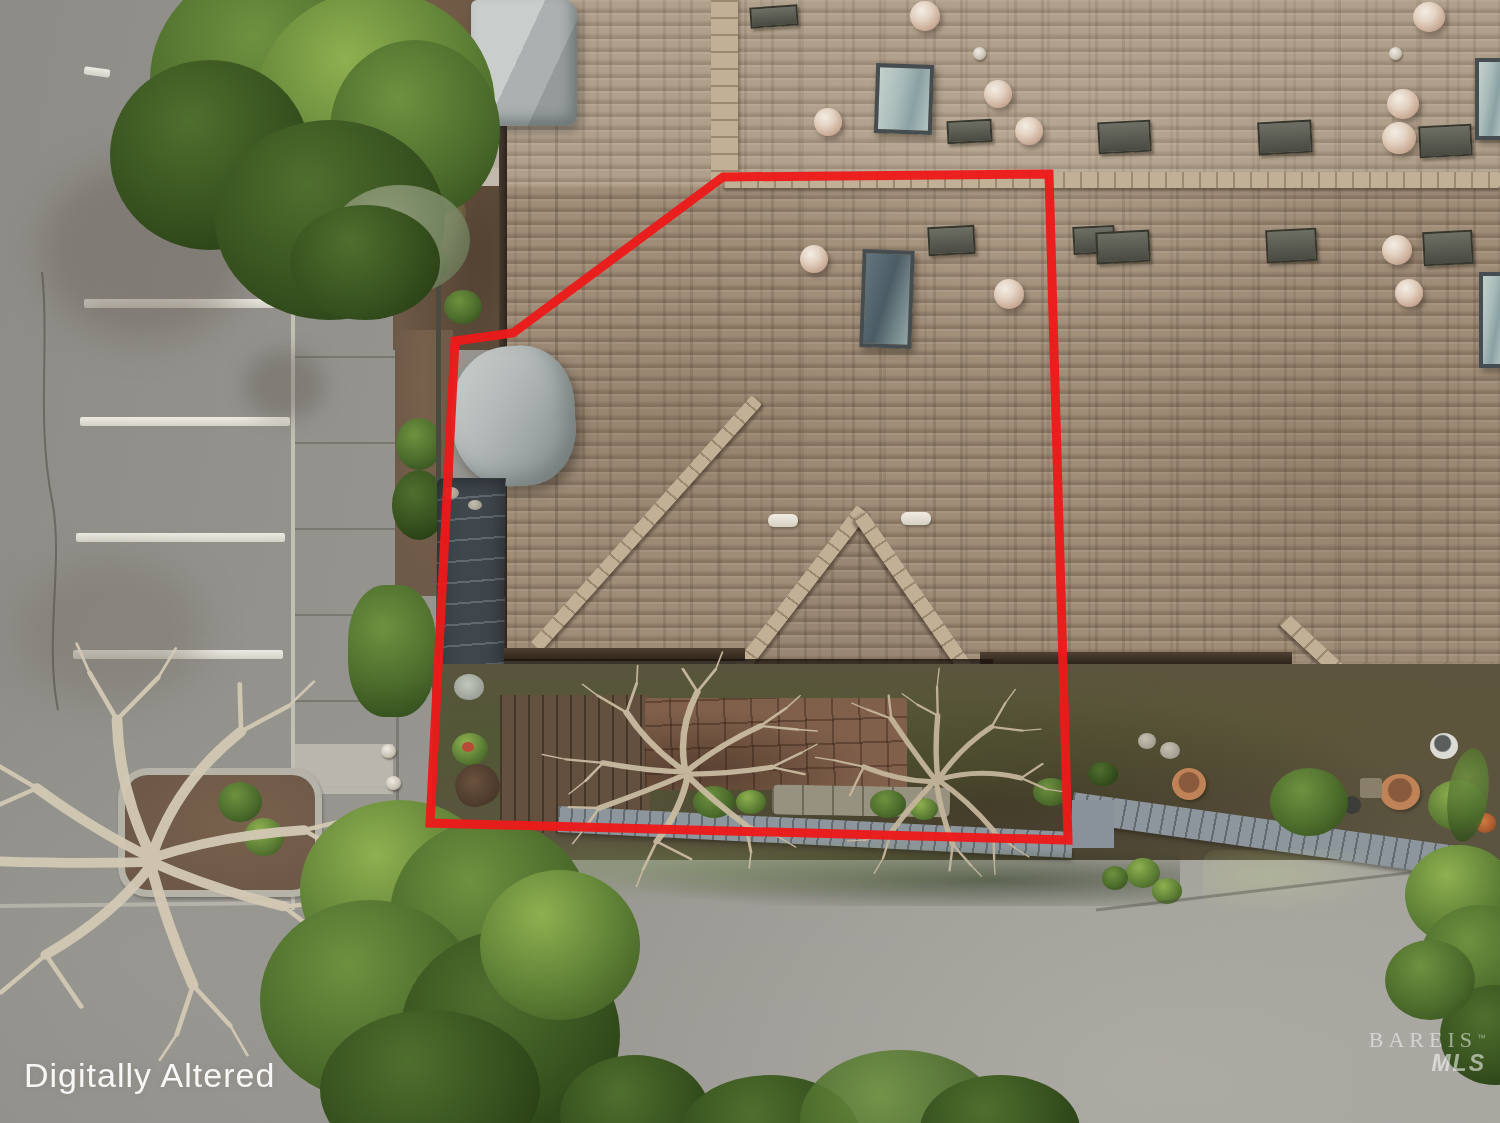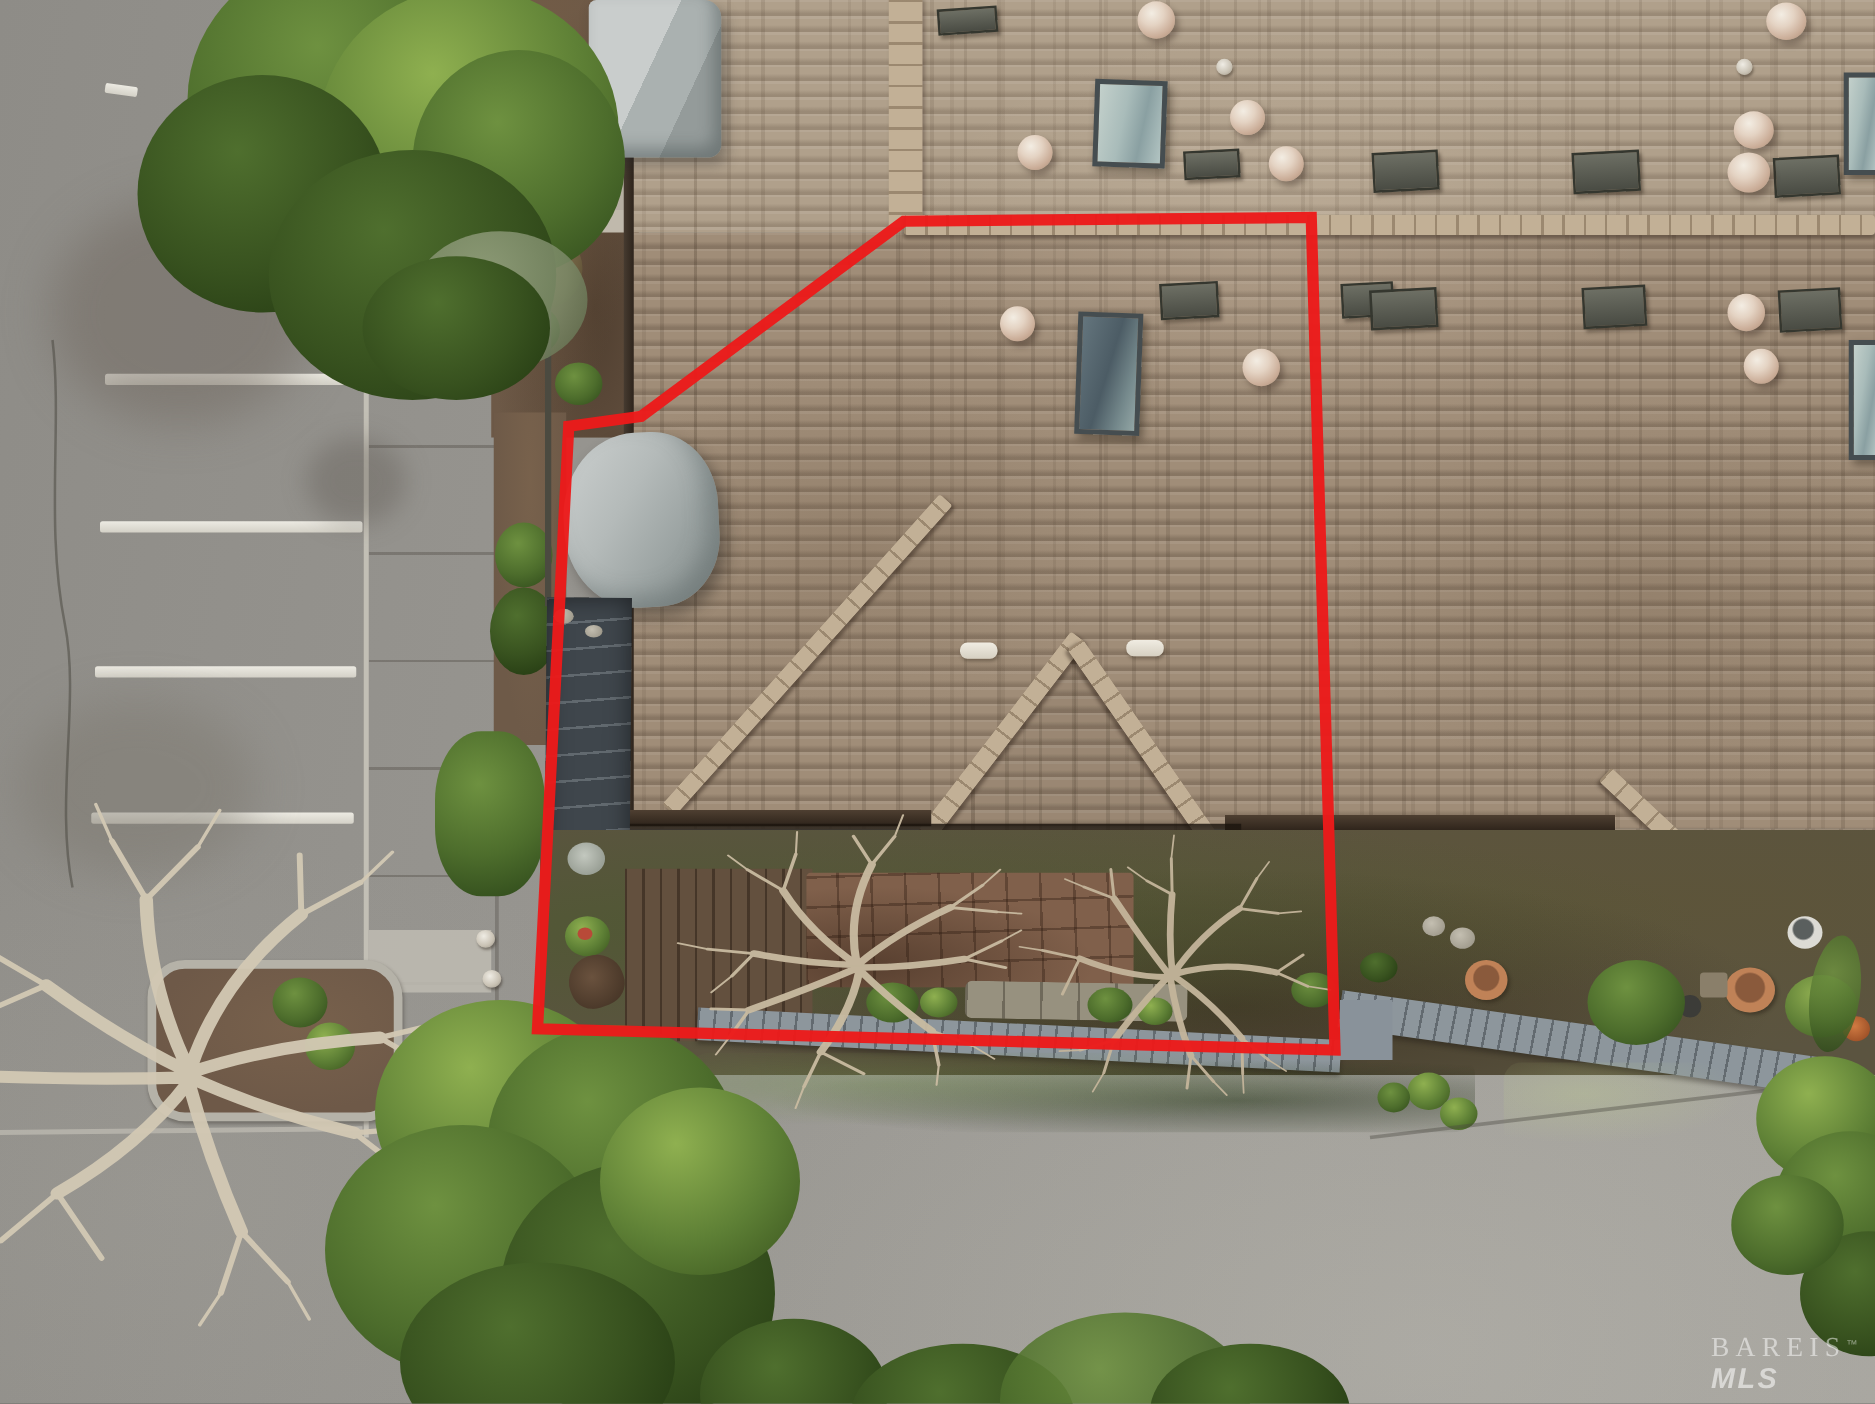--- a/index.html
+++ b/index.html
@@ -52,21 +52,21 @@
   .blob{border-radius:50%;}
   .g-bright{background:radial-gradient(circle at 38% 30%, #8fb050, #5d7f35 55%, #3c571f 95%);}
   .g-mid{background:radial-gradient(circle at 40% 32%, #6e9140, #4d6d2c 55%, #314c1c 95%);}
   .g-dark{background:radial-gradient(circle at 40% 32%, #4f6f2e, #38521f 55%, #243a12 95%);}
   .g-gray{background:radial-gradient(circle at 40% 32%, #9aa584, #7c8a68 60%, #5c6a4a 95%);}
   .dry{background:radial-gradient(circle at 40% 32%, #8a7a58, #6e5f41 60%, #4f432c 95%);}
   .stone{border-radius:50%;background:radial-gradient(circle at 40% 35%, #c4bfb1, #a39e90 70%, #837e71 100%);}
   .potc{border-radius:50%;background:radial-gradient(circle at 50% 45%, #8a5a3c 0 40%, #c08257 45% 75%, #8f5a38 100%);box-shadow:2px 2px 3px rgba(40,30,20,.45);}
   
   .wm-da{left:24px;top:1056px;font-size:34px;font-weight:400;letter-spacing:1px;color:rgba(255,255,255,.93);text-shadow:0 0 6px rgba(120,115,105,.35);}
-  .wm-logo{right:14px;top:1066px;text-align:left;line-height:1.05;}
+  .wm-logo{right:14px;top:1028px;text-align:right;line-height:1.05;}
   .wm-logo .l1{font-family:"Liberation Serif",serif;font-size:22px;letter-spacing:5px;color:rgba(255,255,255,.50);}
   .wm-logo .tm{font-size:9px;vertical-align:super;color:rgba(255,255,255,.45);}
   .wm-logo .l2{font-style:italic;font-weight:700;font-size:23px;letter-spacing:2px;color:rgba(255,255,255,.55);}
 </style>
 </head>
 <body>
 
 <div class="scene">
 
   <div class="abs" style="left:291px;top:270px;width:104px;height:640px;background:linear-gradient(180deg,#b4b1a9,#a6a39b 60%,#9b988f);background-image:repeating-linear-gradient(180deg, rgba(82,77,70,.40) 0 2px, rgba(0,0,0,0) 2px 86px);border-left:4px solid #c2bfb5;box-shadow:inset -3px 0 0 rgba(80,75,68,.35);"></div>
@@ -241,20 +241,21 @@
 
   <div class="abs blob g-bright" style="left:1405px;top:845px;width:110px;height:100px;"></div>
   <div class="abs blob g-mid" style="left:1420px;top:905px;width:120px;height:110px;"></div>
   <div class="abs blob g-dark" style="left:1440px;top:985px;width:110px;height:100px;"></div>
   <div class="abs blob g-mid" style="left:1385px;top:940px;width:90px;height:80px;"></div>
 
   <svg class="abs" style="left:0;top:0;z-index:40;pointer-events:none;" width="1500" height="1123" viewBox="0 0 1500 1123">
     <polygon fill="none" stroke="#ec1a1a" stroke-width="9" stroke-linejoin="miter" opacity="0.96" points="455,341 513,333 723,177 1049,174 1068,840 430,823"></polygon>
   </svg>
 
+  <div class="abs wm-da" style="z-index:50;">Digitally Altered</div>
   <div class="abs wm-logo" style="z-index:50;">
     <div>
       <span class="l1">BAREIS</span><span class="tm">™</span>
     </div>
     <div class="l2">MLS</div>
   </div>
 
 </div>
 
 </body></html>

